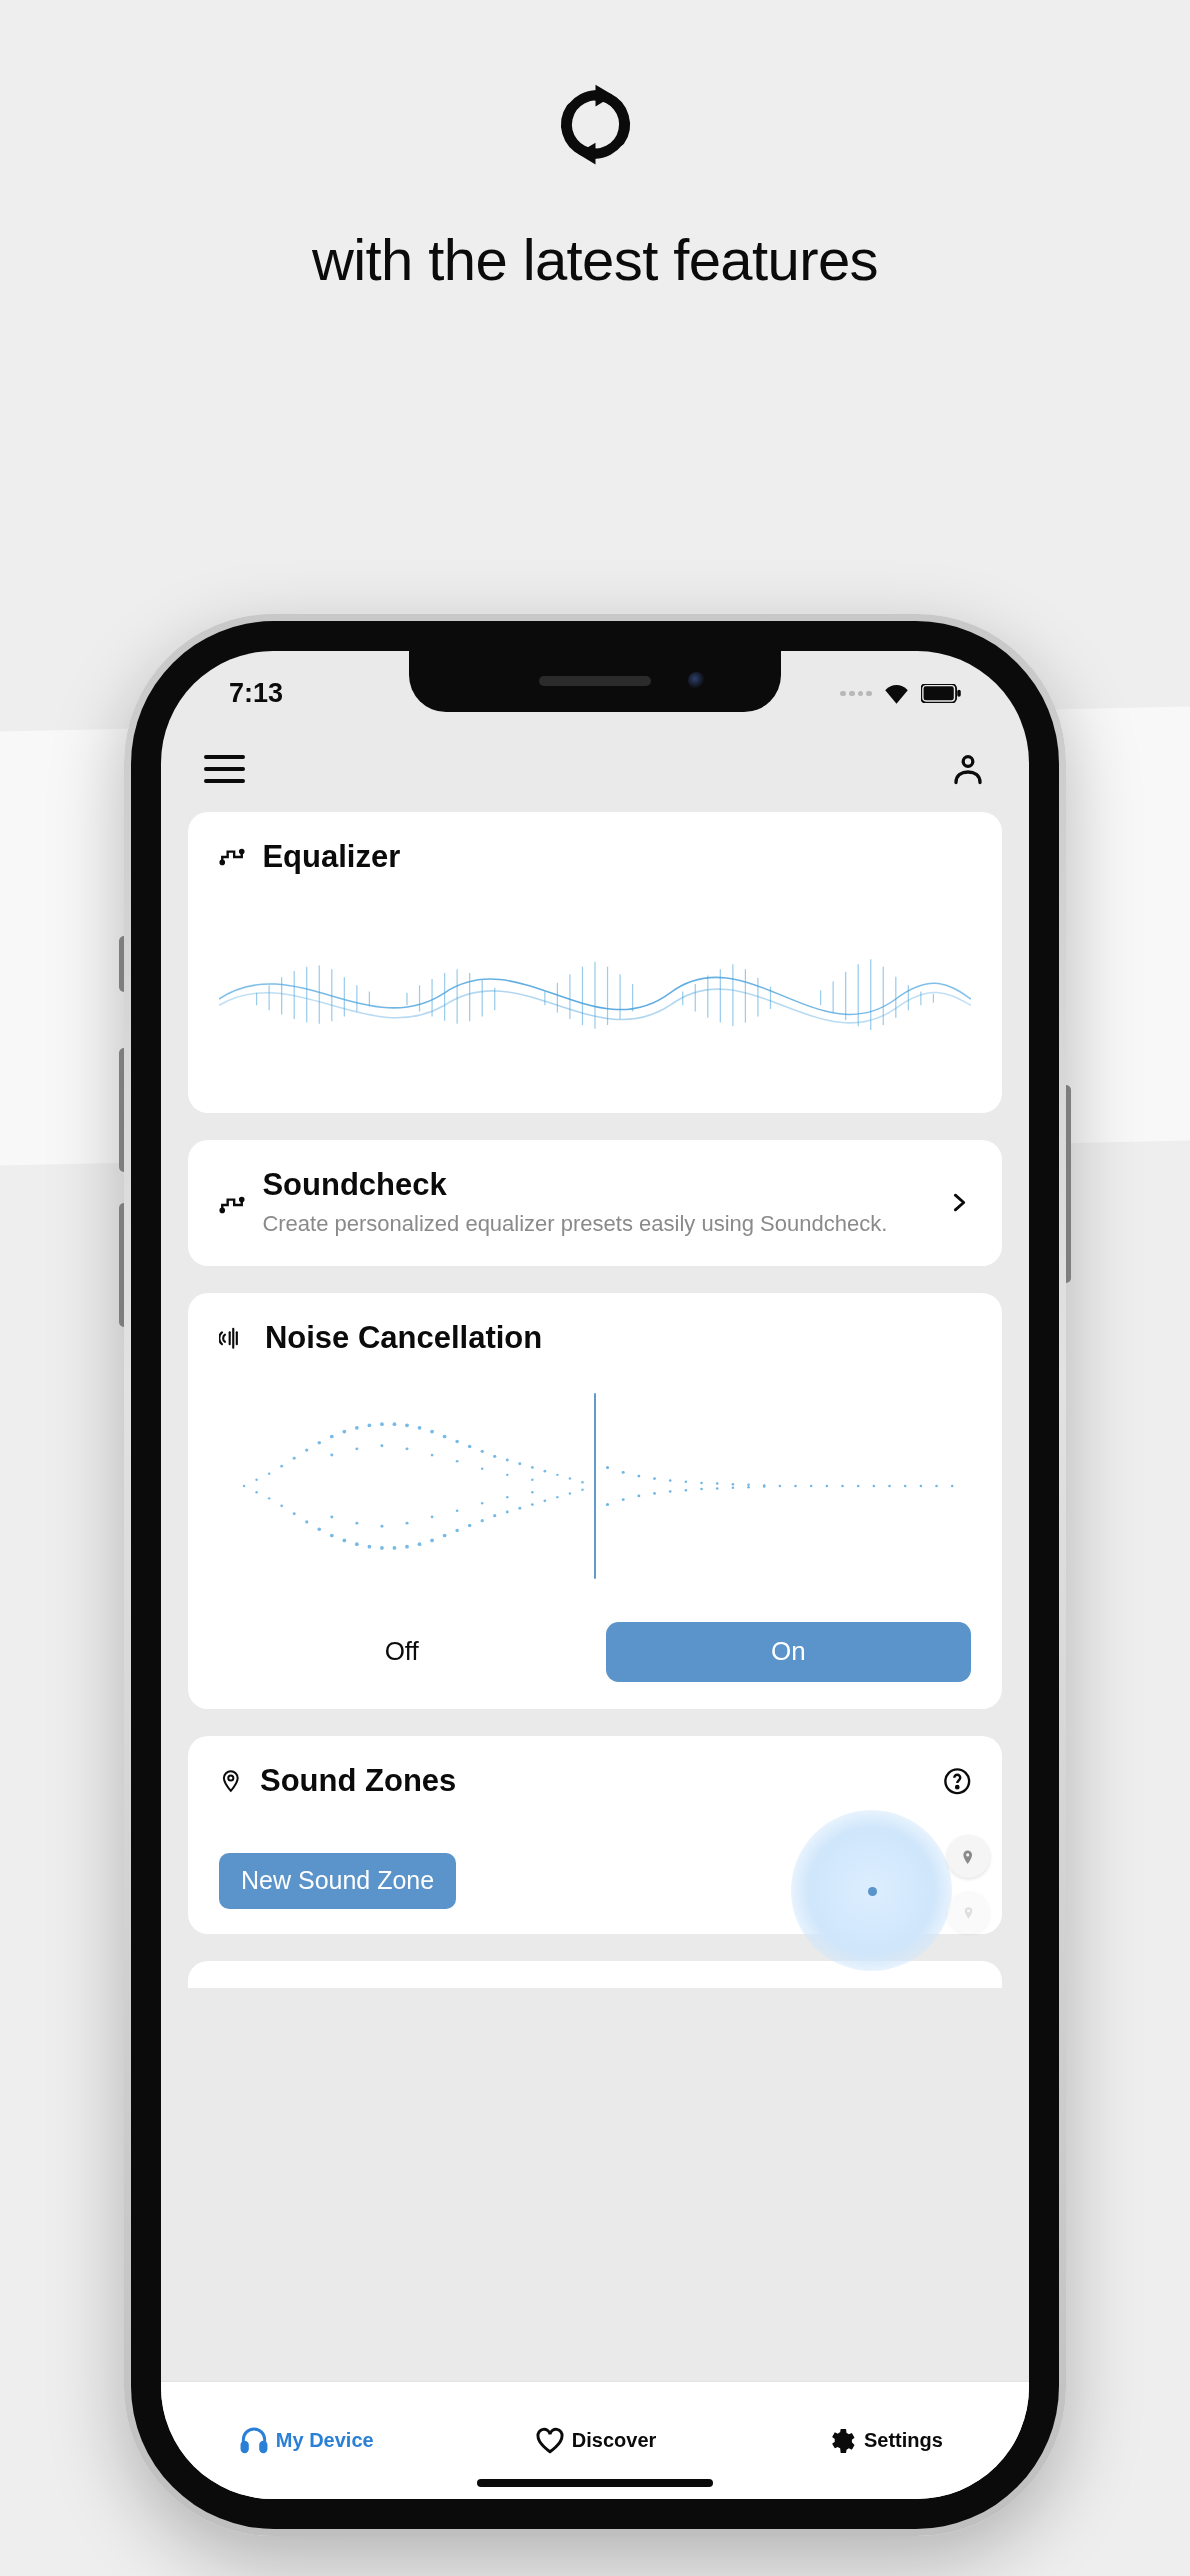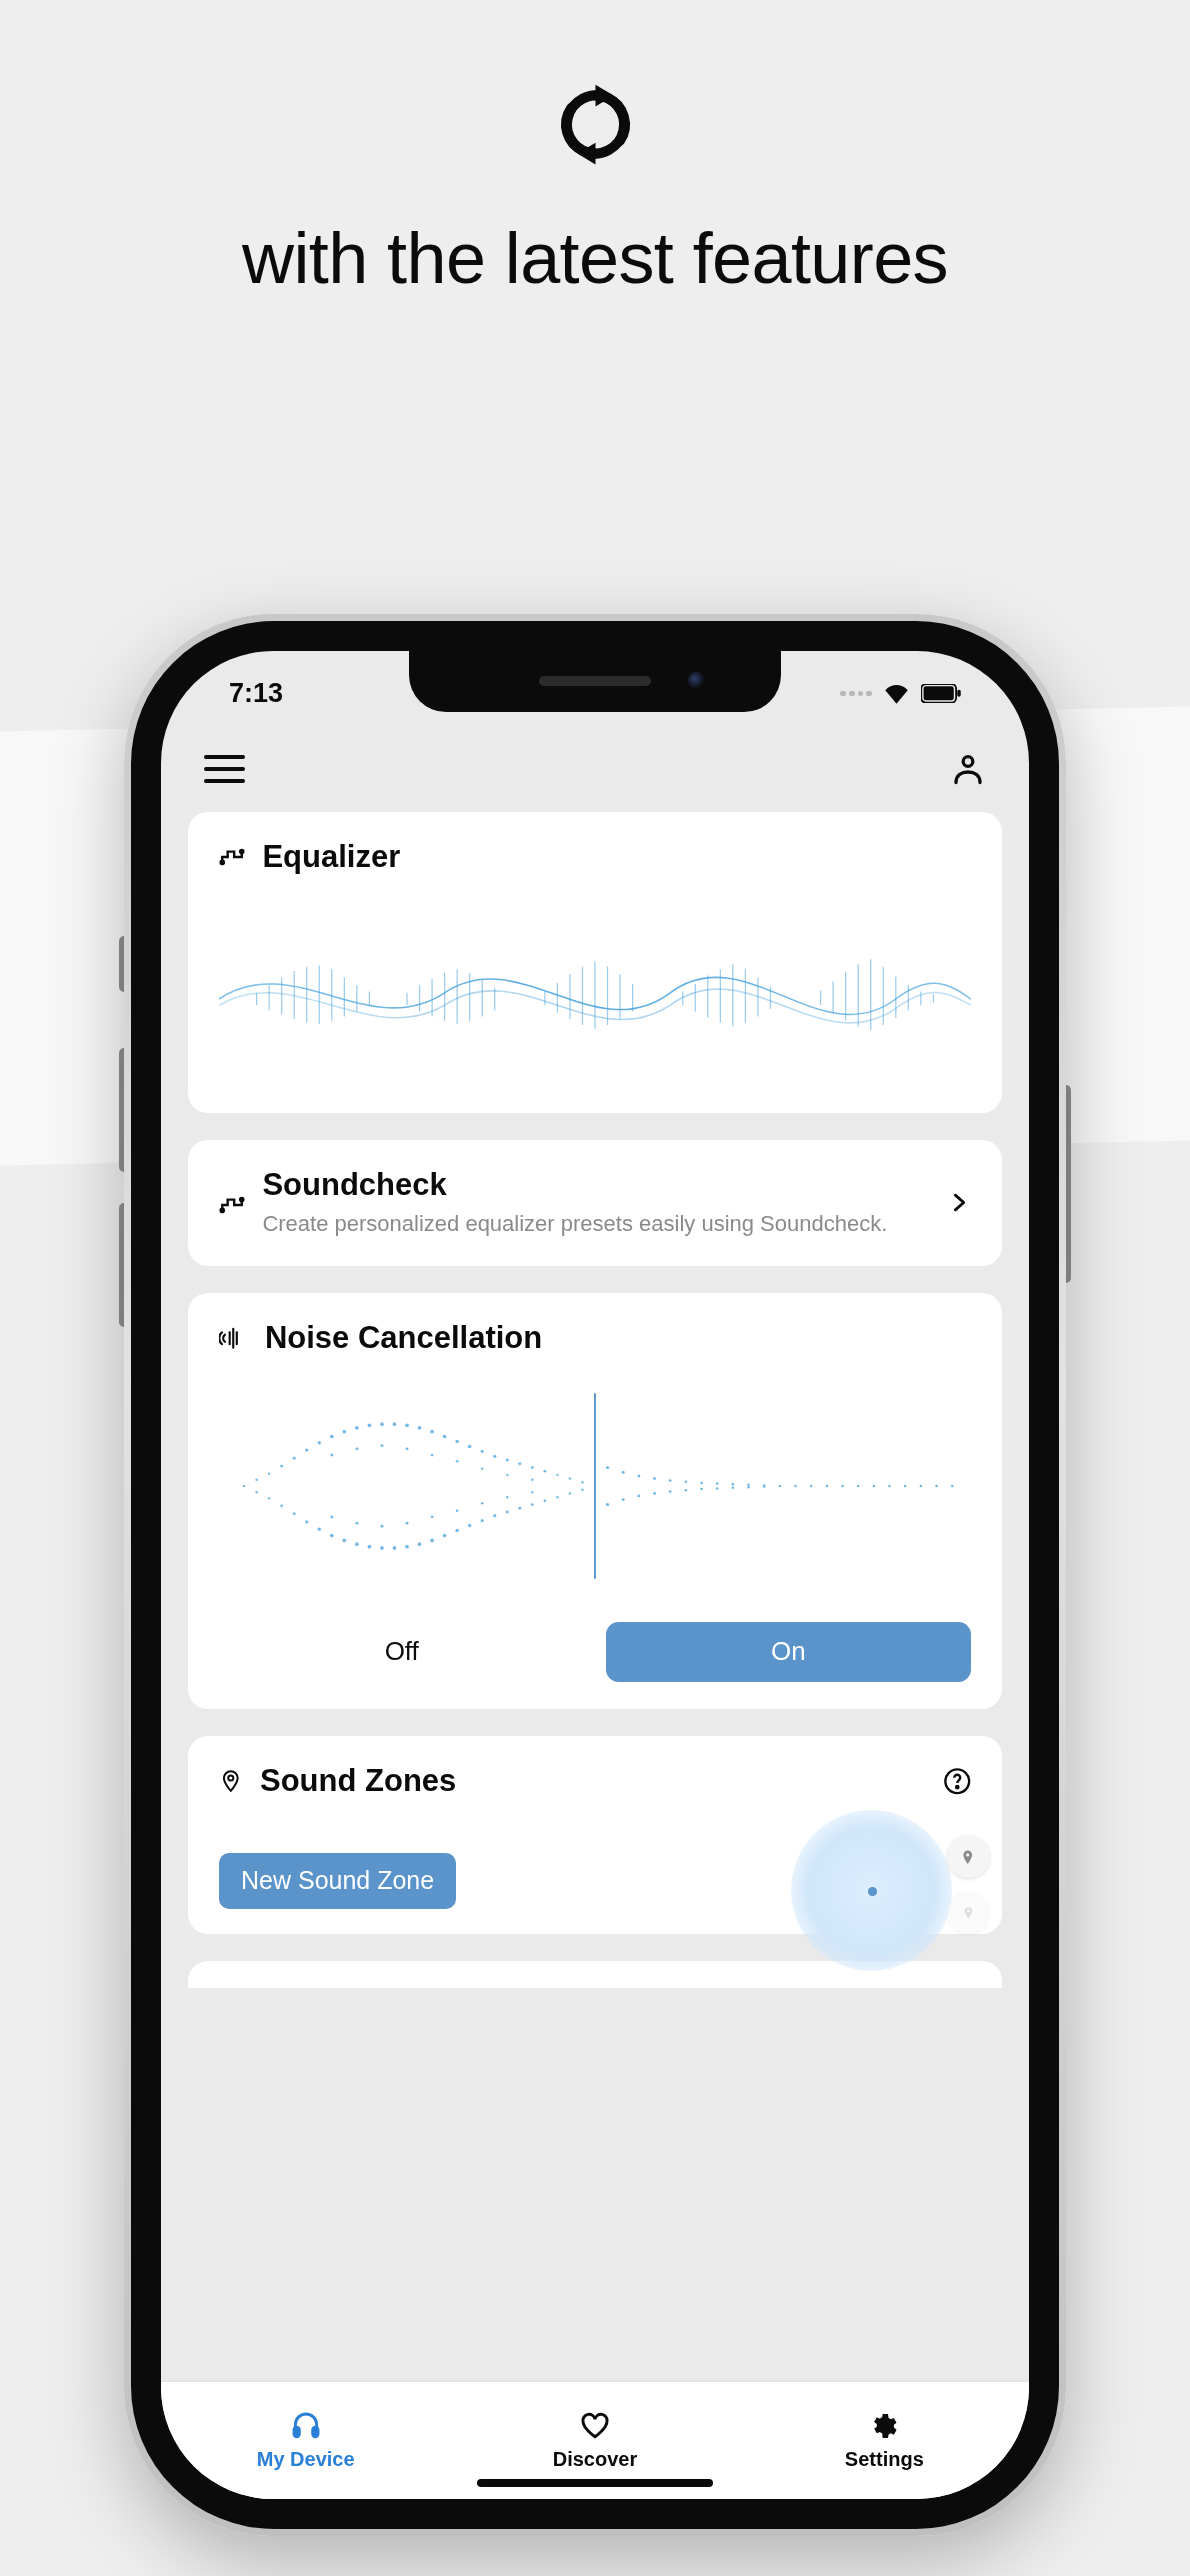--- a/index.html
+++ b/index.html
@@ -39,25 +39,25 @@
     display: inline-block;
     margin-bottom: 37px;
   }
   .hero-title {
     font-size: 68px;
     font-weight: 800;
     letter-spacing: -0.6px;
     line-height: 1.05;
   }
   .hero-sub {
-    font-size: 72px;
+    font-size: 58px;
     font-weight: 400;
     letter-spacing: -0.6px;
     line-height: 1.1;
-    margin-top: 12px;
+    margin-top: 21px;
   }
 
   
   .phone {
     position: absolute;
     top: 614px;
     left: 50%;
     transform: translateX(-50%);
     width: 942px;
     height: 1922px;
@@ -278,21 +278,20 @@
     position: absolute;
     left: 0; right: 0; bottom: 0;
     height: 118px;
     background: #ffffff;
     display:flex;
     border-top: 0.6px solid #e3e3e3;
   }
   .nav-item {
     flex:1;
     display:flex;
-    flex-direction:column;
     align-items:center;
     justify-content:center;
     gap: 6.2px;
     font-size: 20px;
     font-weight:600;
     color:#0b0b0b;
     cursor:pointer;
   }
   .nav-item.active { color:#2a7fd6; }
   .home-ind {

